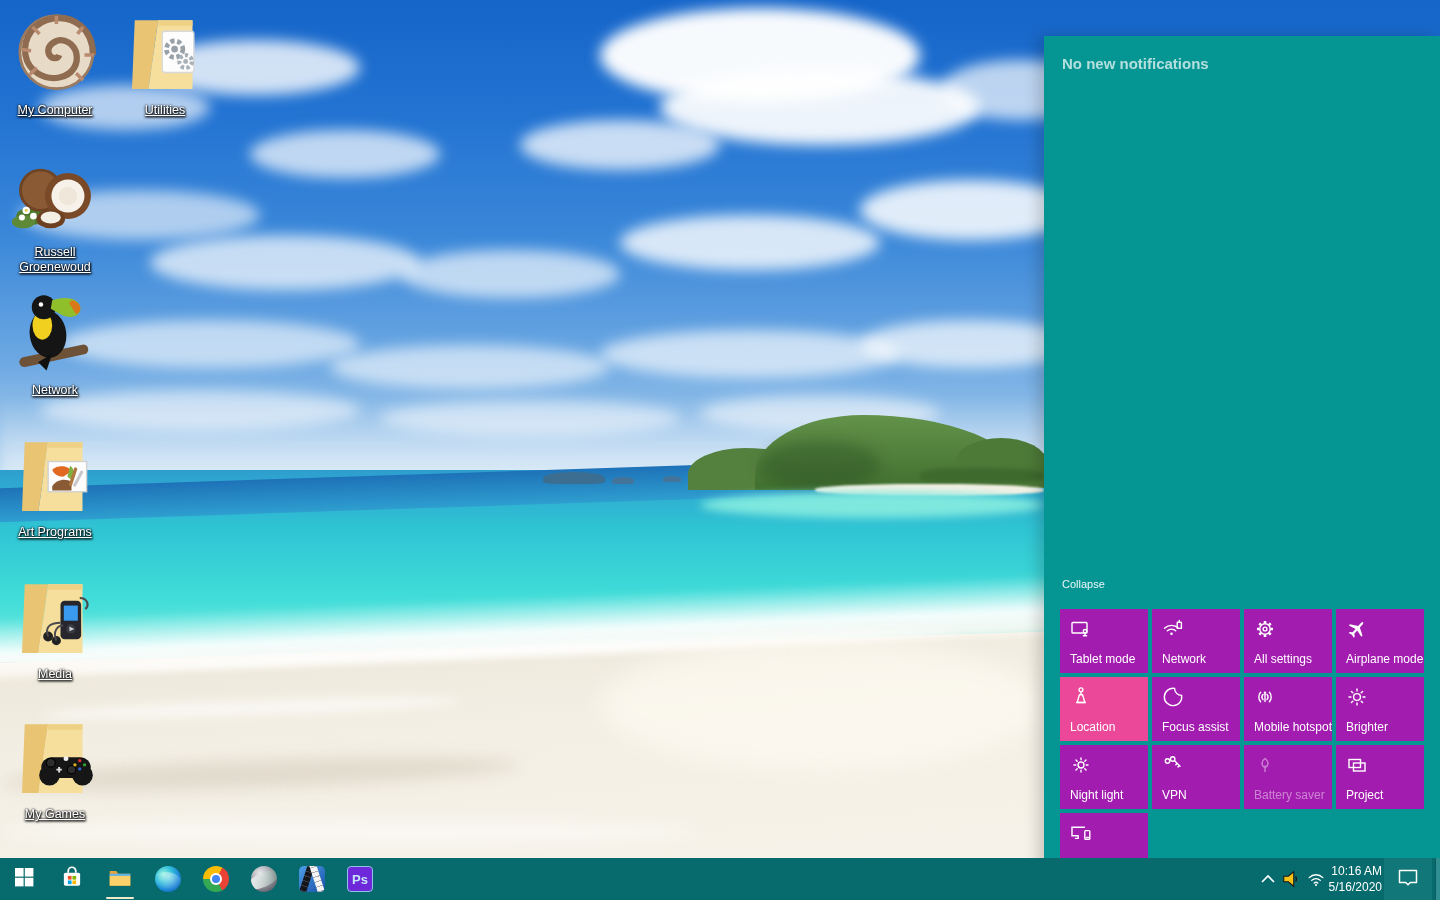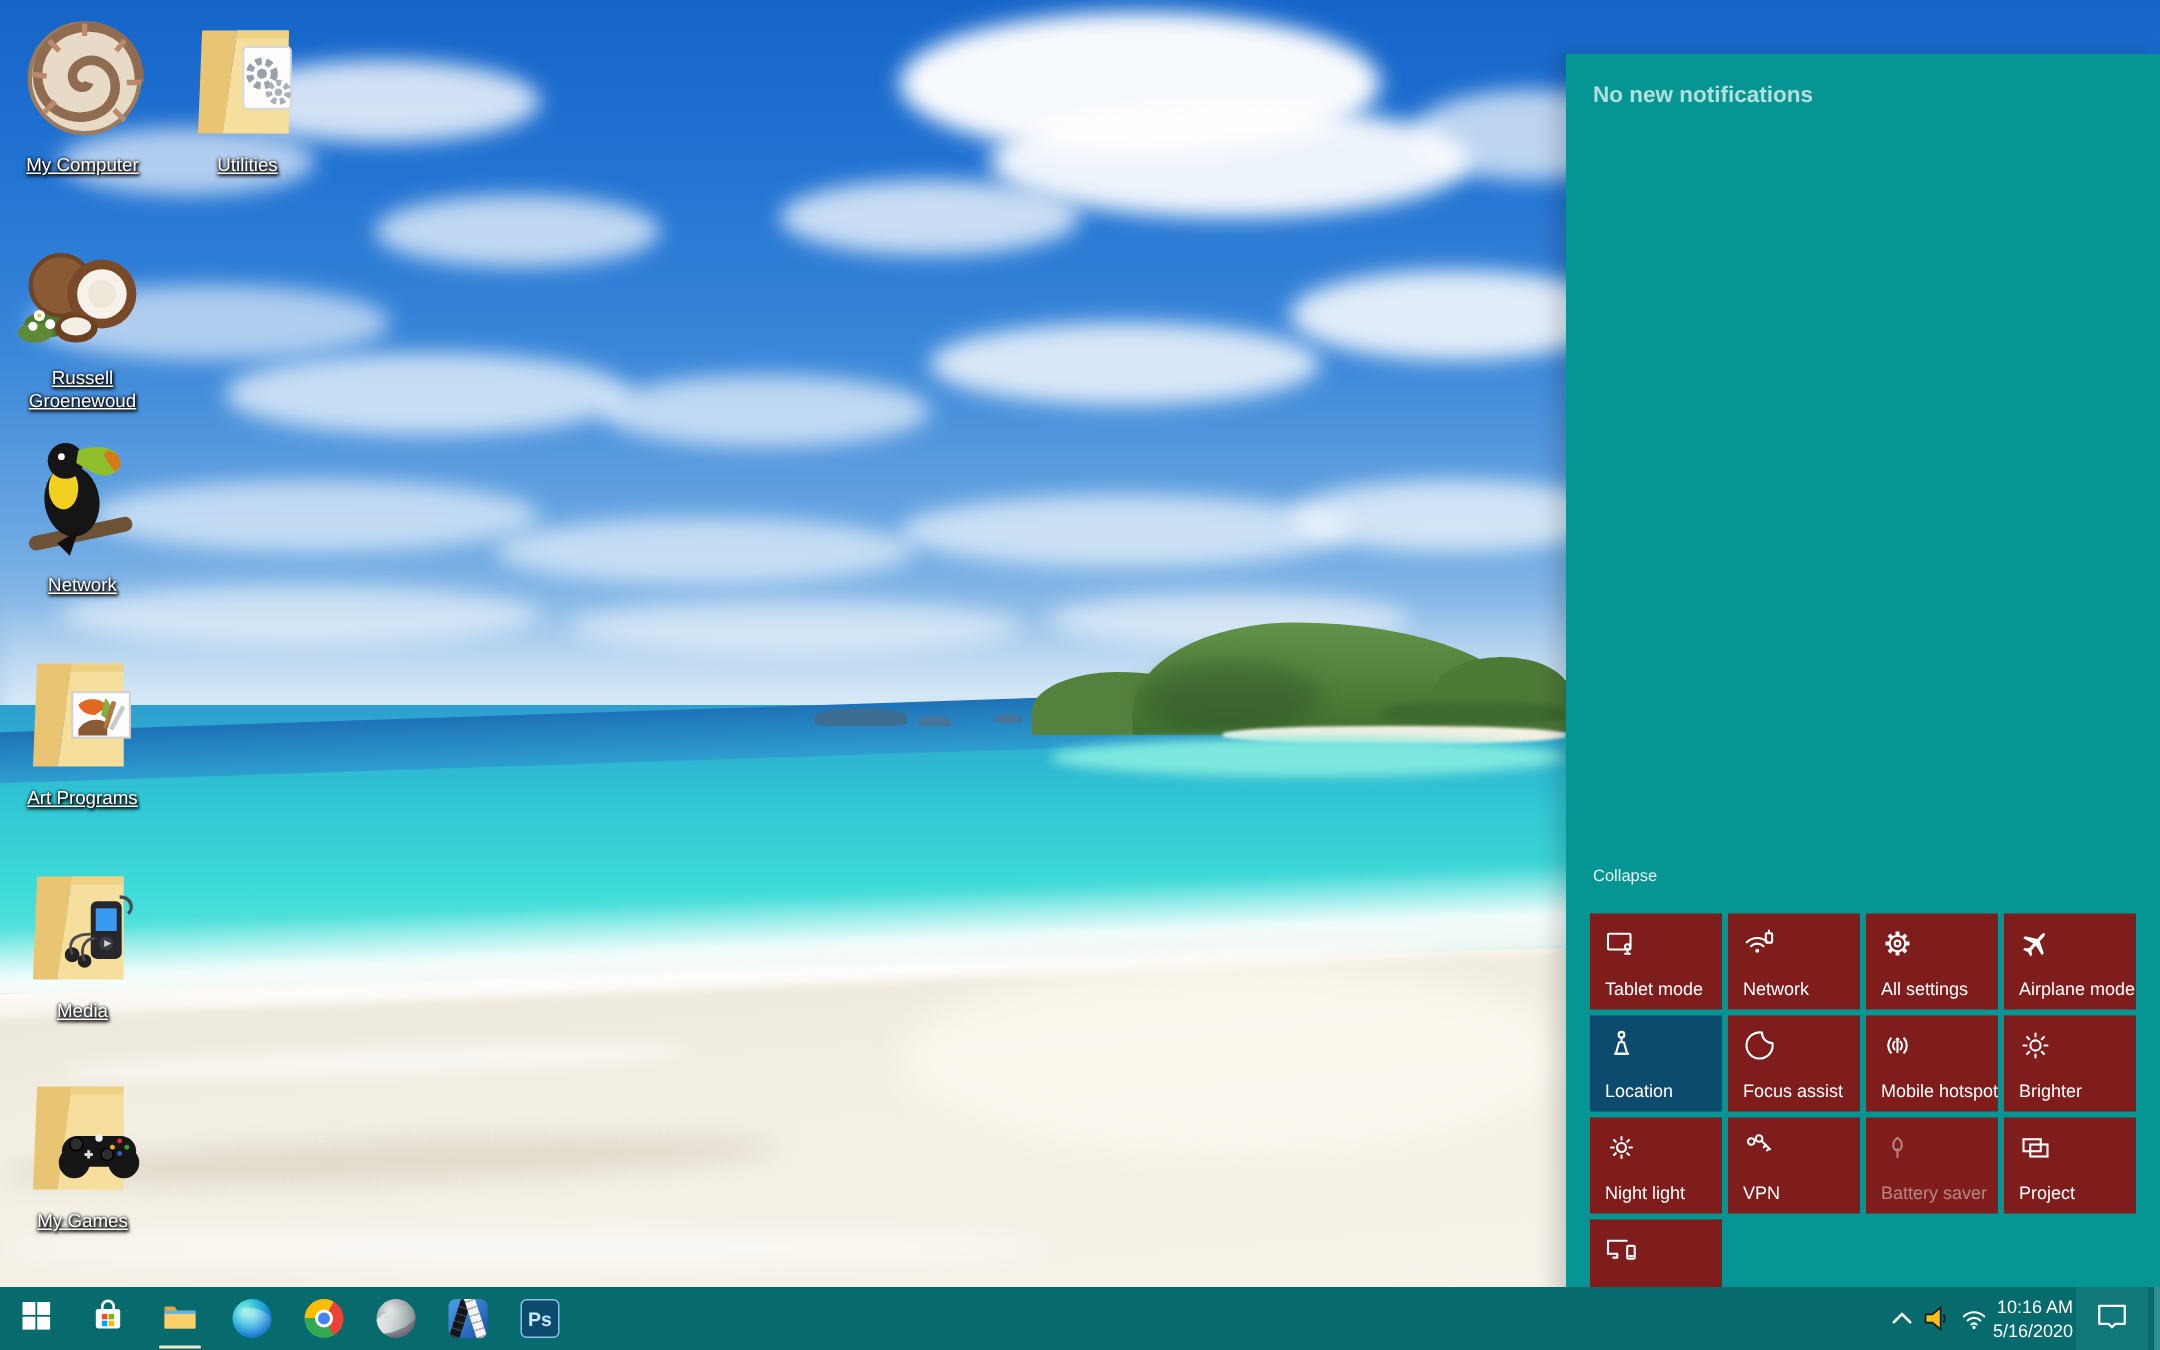--- a/index.html
+++ b/index.html
@@ -31,22 +31,22 @@
   .dart{height:92px;display:flex;align-items:flex-end;justify-content:center;}
   .dlabel{margin-top:3px;font-size:12.5px;line-height:1.18;color:#fff;
           text-shadow:0 0 2px #000,0 1px 3px rgba(0,0,0,.95),1px 1px 2px #000;text-decoration:underline;}
   
   .panel{position:absolute;left:1044px;top:0;width:396px;height:858px;background:#059593;z-index:5;
          box-shadow:-6px 0 14px rgba(0,0,0,.18);margin-top:36px;}
   .ac-status{position:absolute;left:18px;top:19px;font-size:15px;font-weight:bold;color:rgba(222,242,240,.8);}
   .ac-collapse{position:absolute;left:18px;top:542px;font-size:11px;color:#EAF7F6;cursor:default;}
   .qa-grid{position:absolute;left:16px;top:573px;display:grid;grid-template-columns:repeat(4,88px);
            grid-auto-rows:64px;gap:4px;}
-  .tile{position:relative;background:#7f1d1d;color:#fff;}
-  .tile.active{background:#0c4a6e;padding-left:36px;}
+  .tile{position:relative;background:#a21caf;color:#fff;}
+  .tile.active{background:#ec4899;padding-left:36px;}
   .tile.disabled .ticon,.tile.disabled .tlabel{opacity:.45;}
   .ticon{position:absolute;left:9px;top:8px;width:24px;height:24px;display:block;}
   .ticon svg{width:24px;height:24px;display:block;}
   .tlabel{position:absolute;left:10px;bottom:7px;font-size:12px;white-space:nowrap;}
   
   .taskbar{position:absolute;left:0;top:858px;width:1440px;height:42px;background:#076B6D;z-index:10;}
   .tb-apps{position:absolute;left:0;top:0;height:42px;display:flex;}
   .tb-btn{position:relative;width:48px;height:42px;display:flex;align-items:center;justify-content:center;}
   .tb-btn .ul{position:absolute;bottom:1px;left:10px;width:28px;height:2.5px;background:#F0EACB;border-radius:1px;}
   .i-edge{width:26px;height:26px;border-radius:50%;position:relative;overflow:hidden;
@@ -60,21 +60,21 @@
   .i-orb{width:26px;height:26px;border-radius:50%;position:relative;overflow:hidden;
      background:radial-gradient(circle at 35% 28%,#E9E9ED 0%,#9B9BA4 48%,#585864 85%);}
   .i-orb:after{content:'';position:absolute;left:-16%;top:28%;width:125%;height:55%;border-radius:50%;
      background:linear-gradient(90deg,rgba(255,255,255,.9),rgba(110,160,135,.35));transform:rotate(-24deg);}
   .i-video{width:26px;height:26px;border-radius:5px;position:relative;overflow:hidden;
      background:linear-gradient(135deg,#4DA0E8,#1A4FA8);}
   .i-video:before{content:'';position:absolute;left:4px;top:-4px;width:7px;height:36px;
      background:repeating-linear-gradient(#14161C 0 4px,#3A3D46 4px 5px);transform:rotate(18deg);}
   .i-video:after{content:'';position:absolute;right:4px;top:-4px;width:7px;height:36px;
      background:repeating-linear-gradient(#F5F5F5 0 4px,#AFAFB4 4px 5px);transform:rotate(-18deg);}
-  .i-ps{width:26px;height:26px;border-radius:4px;background:#0c4a6e;border:1.5px solid #8FC2E8;
+  .i-ps{width:26px;height:26px;border-radius:4px;background:#6d28d9;border:1.5px solid #8FC2E8;
      box-sizing:border-box;display:flex;align-items:center;justify-content:center;
      color:#C6E6FB;font-size:13px;font-weight:bold;}
   .tray-ic{position:absolute;top:11px;width:20px;height:20px;}
   .clock{position:absolute;left:1322px;top:6px;width:60px;text-align:right;color:#fff;font-size:12px;line-height:1.3;}
   .ac-btn{position:absolute;left:1384px;top:0;width:48px;height:42px;background:#117779;
           display:flex;align-items:center;justify-content:center;}
   .sd-strip{position:absolute;left:1435px;top:0;width:5px;height:42px;background:#2F8F91;border-left:1px solid #0A5C5E;box-sizing:border-box;}
 </style>
 </head>
 <body>

